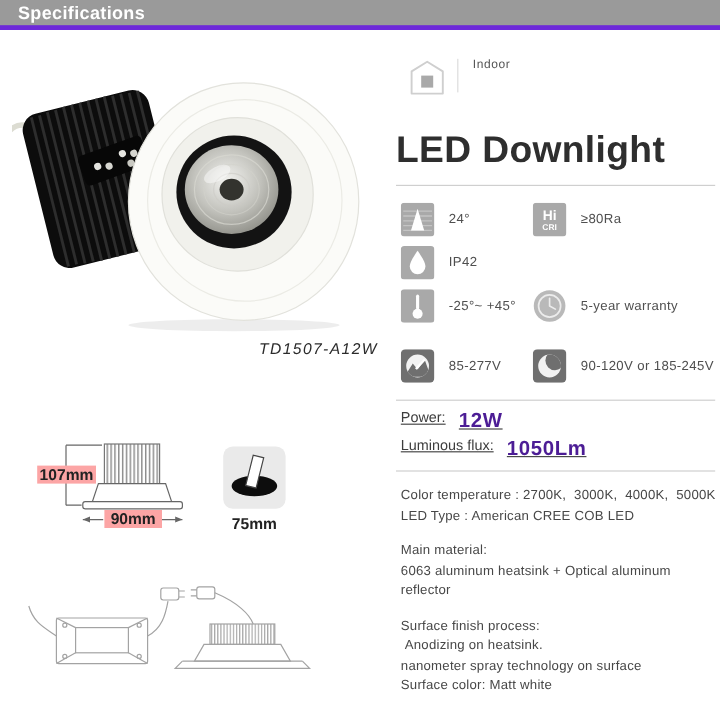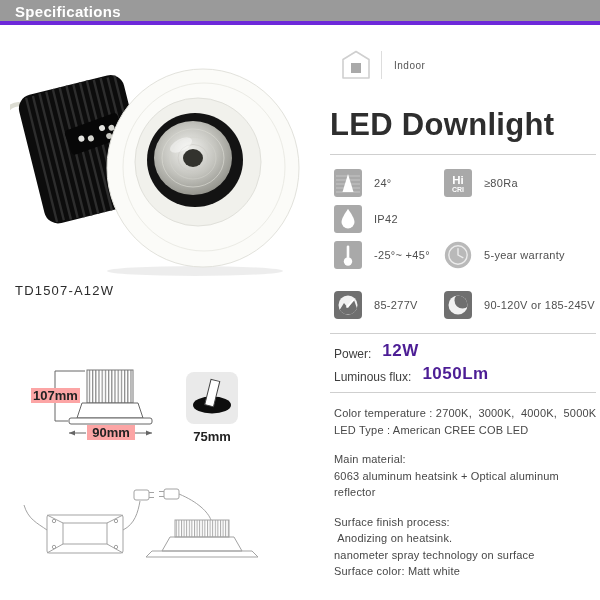--- a/index.html
+++ b/index.html
@@ -8,40 +8,40 @@
   .page { position:relative; width:600px; height:600px; background:#fff; overflow:hidden; }
 
   
   .topbar { position:absolute; left:0; top:0; width:600px; height:25px;
             background:#9a9a9a; border-bottom:4px solid #6d28d9; }
   .topbar-title { position:absolute; left:15px; top:3px; color:#fff;
                   font-size:15px; font-weight:bold; letter-spacing:.3px; }
 
   
   .photo { position:absolute; left:10px; top:63px; width:300px; height:215px; }
-  .model { position:absolute; left:15px; top:283px; width:300px; text-align:left;
-           font-size:13px; letter-spacing:1.2px; color:#2b2b2b; }
-
-  
-  .indoor { position:absolute; left:340px; top:49px; display:flex; align-items:center; }
+  .model { position:absolute; left:15px; top:283px; width:300px; text-align:right;
+           font-size:13px; letter-spacing:1.2px; color:#2b2b2b;font-style:italic; }
+
+  
+  .indoor { position:absolute; left:340px; top:49px; display:flex; align-items:flex-start; }
   .indoor .sep { width:1px; height:28px; background:#ddd; margin:0 12px 0 9px; }
   .indoor-label { font-size:10px; color:#555; letter-spacing:.5px; }
 
   .title { position:absolute; left:330px; top:107px; font-size:31px; font-weight:700;
            color:#2e2e2e; letter-spacing:.3px;text-align:center; }
   .hr { position:absolute; left:330px; width:266px; height:1px; background:#cfcfcf; }
   .hr1 { top:154px; } .hr2 { top:333px; } .hr3 { top:392px; }
 
   
   .spec-item { position:absolute; display:flex; align-items:center; }
   .spec-item .ico { width:28px; height:28px; flex:none; }
   .spec-label { margin-left:12px; font-size:11px; color:#4f4f4f; letter-spacing:.3px; white-space:nowrap; }
 
   
-  .elec { position:absolute; left:334px; display:flex; align-items:flex-end; }
+  .elec { position:absolute; left:334px; display:flex; align-items:flex-start;text-decoration:underline; }
   .elec .lbl { font-size:12px; color:#3d3d3d; }
   .elec .val { font-size:17px; font-weight:700; color:#4c1d95; margin-left:11px; letter-spacing:.5px; }
 
   
   .details { position:absolute; left:334px; top:405px; width:264px; font-size:11px;
              color:#474747; line-height:16.5px; letter-spacing:.2px; }
   .details p { white-space:pre-wrap; }
   .details .gap { height:13px; }
 
   

